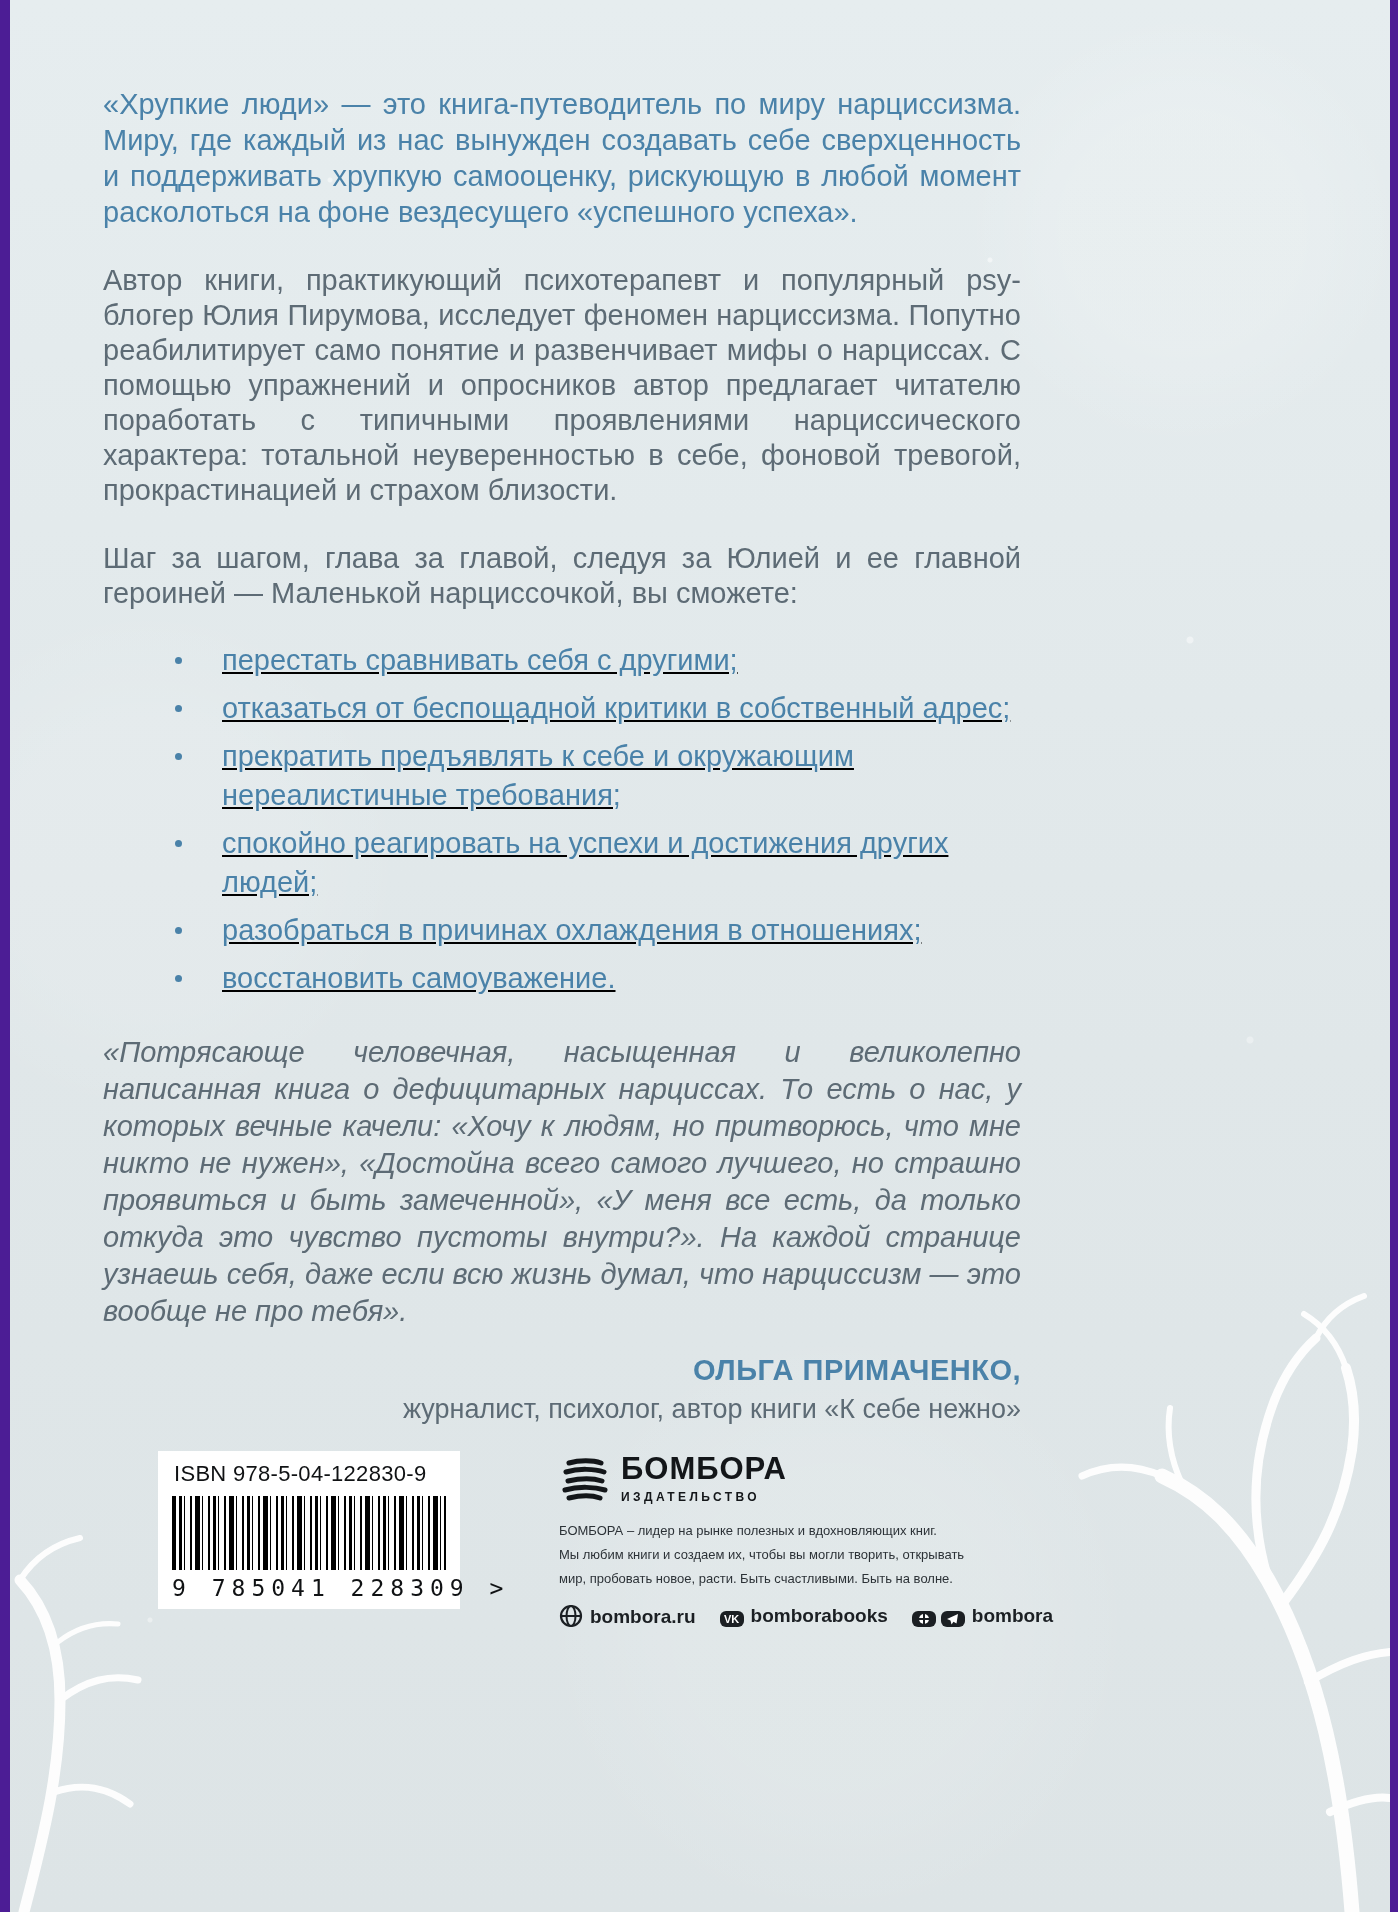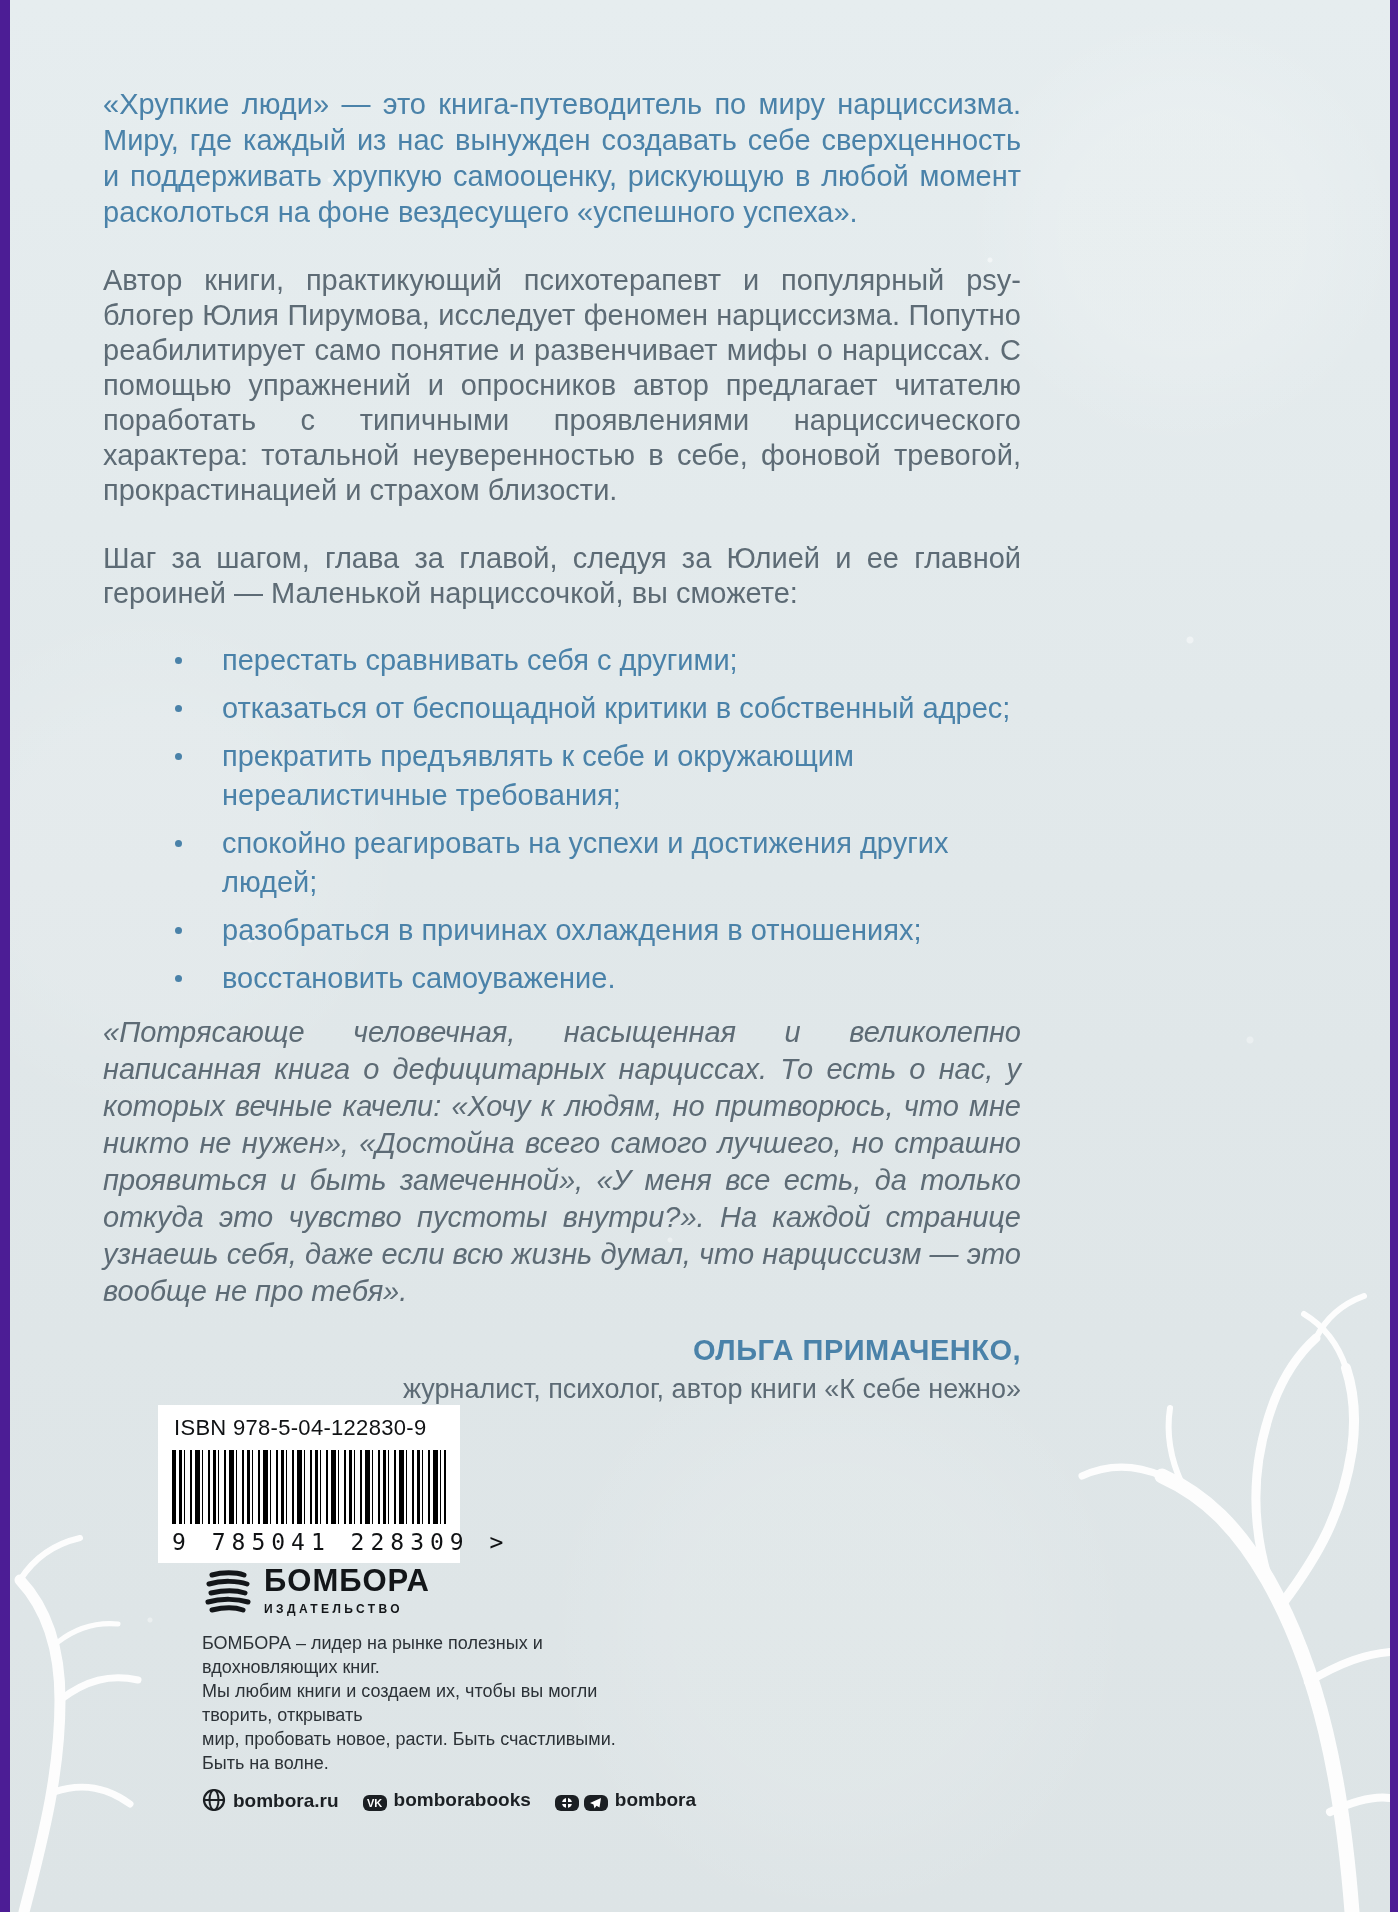--- a/index.html
+++ b/index.html
@@ -40,21 +40,22 @@
   .body-par {
     color:#5d6b75;
     font-size:29px; line-height:35px;
     text-align:justify;
     margin-bottom:33px;
   }
   .lead-par { margin-bottom:30px; }
   .bullets {
     list-style:none;
     padding-left:72px;
-    margin-bottom:16px;
+    margin-bottom:36px;
+    text-decoration:underline;
   }
   .bullets li {
     position:relative;
     padding-left:47px;
     color:#4a82a9;
     font-size:29px; line-height:39px;
     margin-bottom:9px;
   }
   .bullets li .dot {
     position:absolute; left:0; top:16px;
@@ -76,21 +77,21 @@
   .attr-role {
     color:#5d6b75; font-size:27px; margin-top:7px;
   }
   .attr-insta {
     display:flex; justify-content:flex-end; align-items:center;
     gap:9px; margin-top:9px;
     color:#48535c; font-size:26px; font-weight:bold;
   }
   .footer {
     display:flex; align-items:flex-start;
-    flex-direction:column;
+    margin-top:26px;
   }
   .isbn-block {
     margin-left:55px;
     width:302px;
     background:#ffffff;
     padding:10px 14px 8px;
   }
   .isbn-text {
     color:#101214; font-size:22px; letter-spacing:.3px;
     padding-left:2px; margin-bottom:9px;
@@ -115,21 +116,21 @@
   }
   .publisher { margin-left:99px; width:430px; }
   .pub-logo-row { display:flex; align-items:center; gap:12px; }
   .pub-name {
     color:#131619; font-size:31px; font-weight:bold; letter-spacing:1px;
   }
   .pub-sub {
     color:#131619; font-size:12px; letter-spacing:3.4px; margin-top:3px; font-weight:bold;
   }
   .pub-desc {
-    color:#2c3237; font-size:18px; line-height:24px;
+    color:#2c3237; font-size:13px; line-height:24px;
     margin-top:15px; white-space:pre-line;
   }
   .socials {
     display:flex; align-items:center; gap:24px; margin-top:13px;
   }
   .social-item { display:flex; align-items:flex-end; gap:7px; }
   .social-label { color:#1b1f23; font-size:19px; font-weight:bold; }
   .icon-box {
     width:24px; height:16px; border-radius:6px;
     background:#1b1f23; display:flex; align-items:center; justify-content:center;

